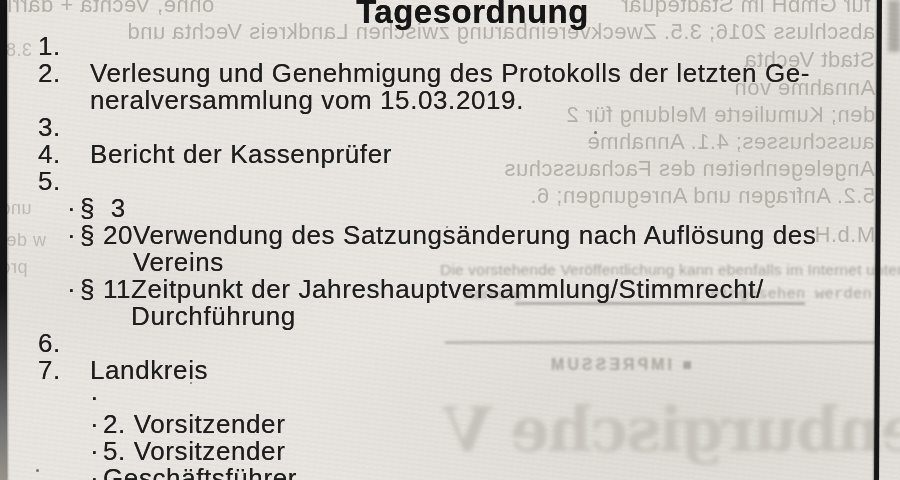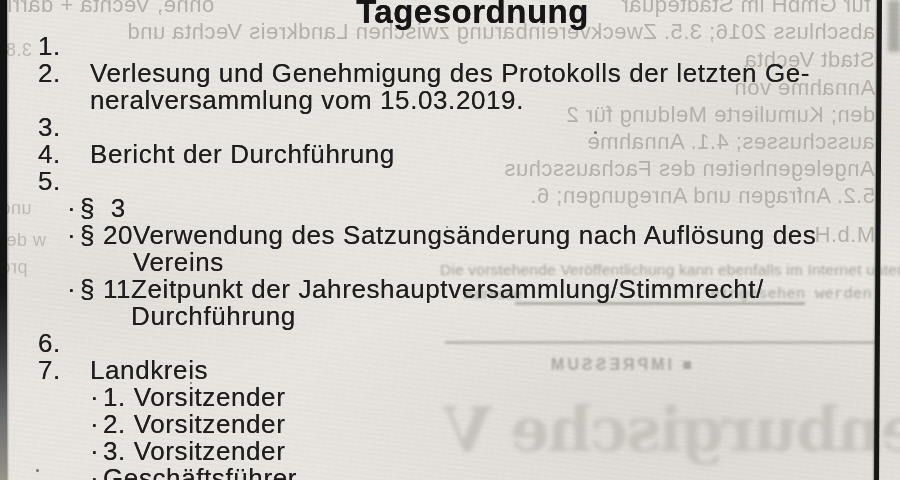--- a/index.html
+++ b/index.html
@@ -110,21 +110,21 @@
     <div class="row">
       <span class="num">2.</span>
       <span class="txt">Verlesung und Genehmigung des Protokolls der letzten Ge-
 neralversammlung vom 15.03.2019.</span>
     </div>
     <div class="row">
       <span class="num">3.</span>
     </div>
     <div class="row">
       <span class="num">4.</span>
-      <span class="txt">Bericht der Durchführung</span>
+      <span class="txt">Bericht der Kassenprüfer</span>
     </div>
     <div class="row">
       <span class="num">5.</span>
     </div>
     <div class="subrow5">
       <span class="bullet">·</span>
       <span class="parlabel">§  3</span>
     </div>
     <div class="subrow5">
       <span class="bullet">·</span>
@@ -140,29 +140,28 @@
     </div>
     <div class="row">
       <span class="num">6.</span>
     </div>
     <div class="row">
       <span class="num">7.</span>
       <span class="txt">Landkreis</span>
     </div>
     <div class="subrow7">
       <span class="bullet">·</span>
-      <span class="txt">1. Vorsitzender</span>
     </div>
     <div class="subrow7">
       <span class="bullet">·</span>
       <span class="txt">2. Vorsitzender</span>
     </div>
     <div class="subrow7">
       <span class="bullet">·</span>
-      <span class="txt">3. Vorsitzender</span>
+      <span class="txt">5. Vorsitzender</span>
     </div>
     <div class="subrow7">
       <span class="bullet">·</span>
       <span class="txt">Geschäftsführer</span>
     </div>
   </div>
 
 </div>
 
 </body></html>

